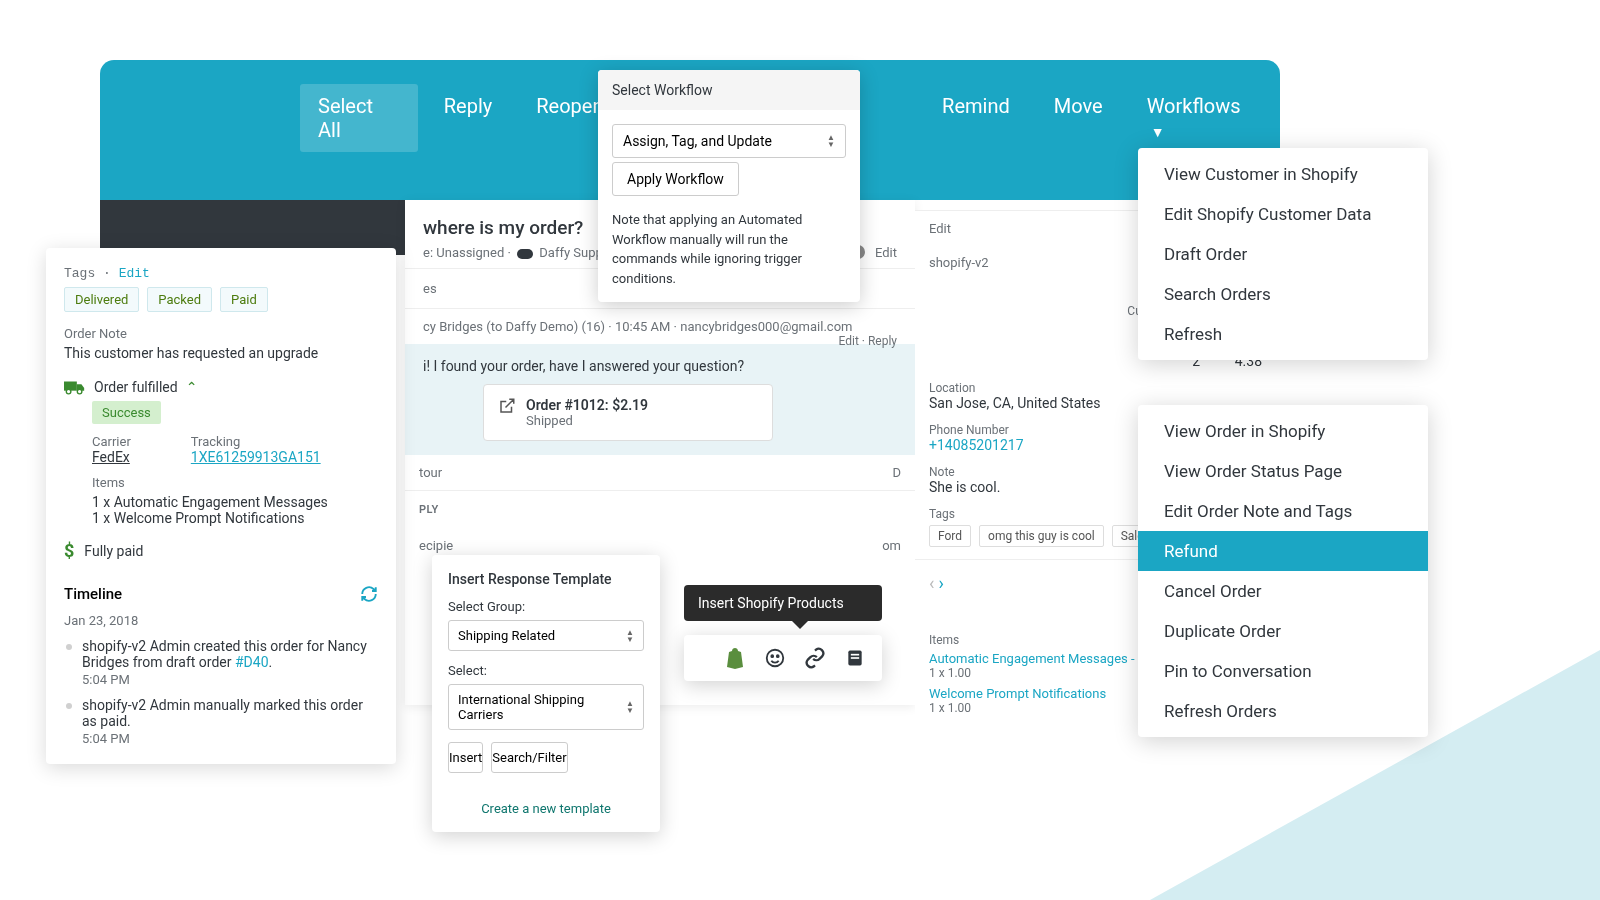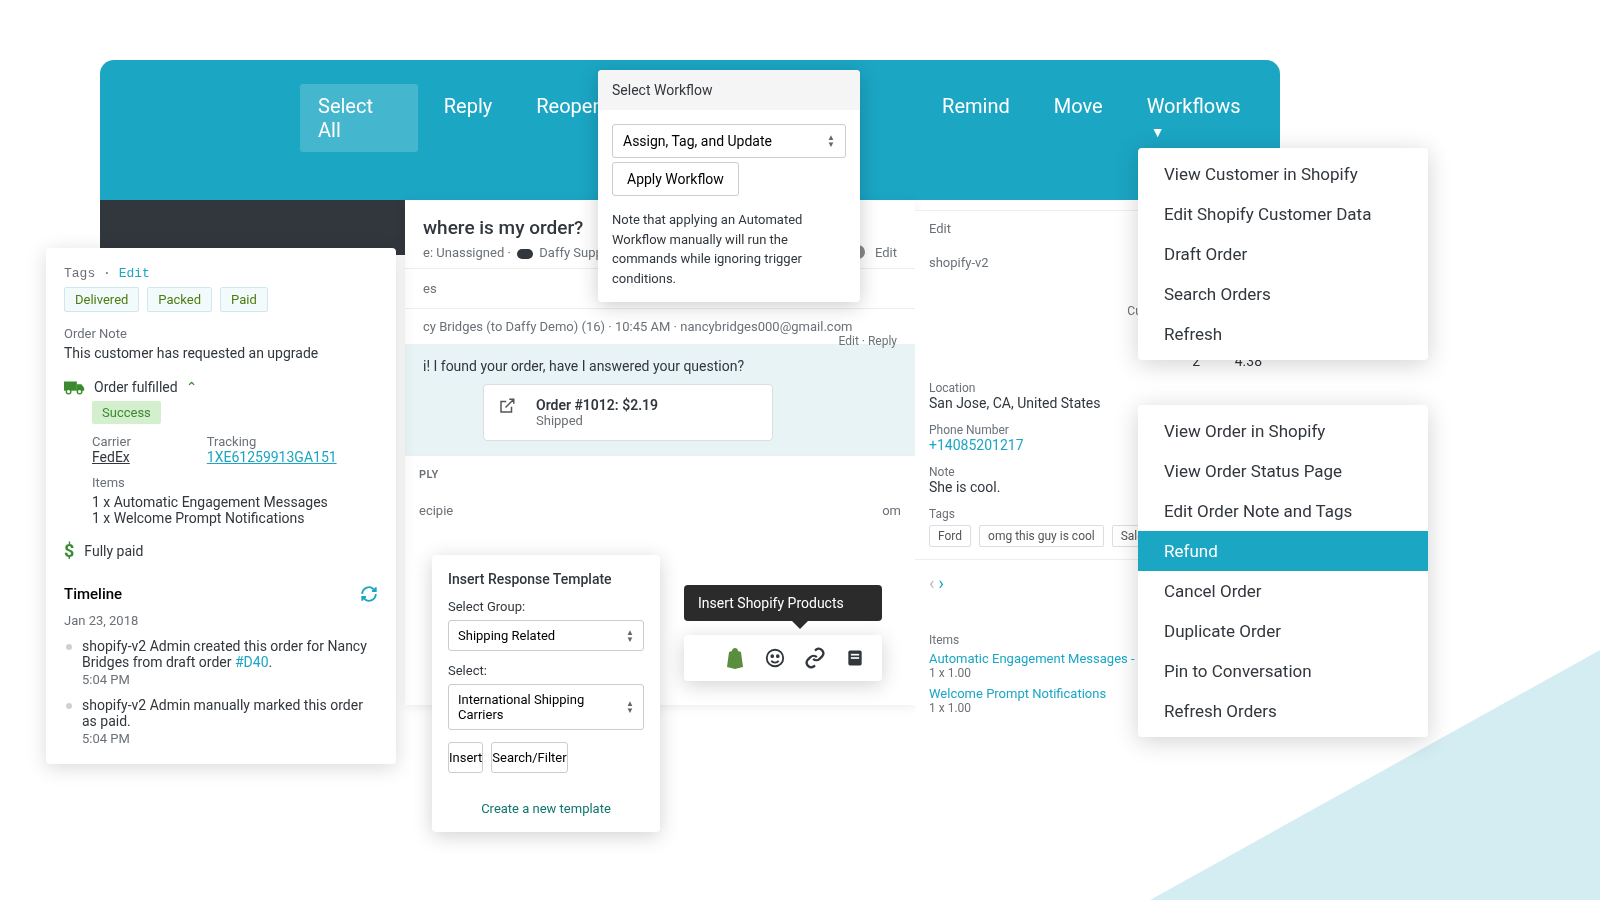--- a/index.html
+++ b/index.html
@@ -14,39 +14,39 @@
 .conv-area { position: absolute; top: 200px; left: 405px; width: 510px; height: 505px; background: #fff; box-shadow: 0 2px 10px rgba(0,0,0,0.08); }
 .conv-head { padding: 16px 18px 8px; }
 .conv-title { font-size: 19px; color: #31373d; font-weight: 500; }
 .conv-sub { font-size: 13px; color: #6b7177; margin-top: 6px; }
 .conv-sub .edit { float: right; color: #6b7177; }
 .cloud-icon { display: inline-block; width: 16px; height: 10px; background: #31373d; border-radius: 5px; vertical-align: middle; margin: 0 3px; }
 .conv-row { padding: 12px 18px; font-size: 13px; color: #6b7177; border-top: 1px solid #eee; }
 .conv-msg-meta { padding: 10px 18px; font-size: 13px; color: #6b7177; border-top: 1px solid #eee; }
 .conv-msg-meta .actions { float: right; color: #6b7177; font-size: 12px; }
 .conv-bubble { background: #e8f3f6; padding: 14px 18px; font-size: 14px; color: #31373d; }
-.order-card { background: #fff; border: 1px solid #ddd; border-radius: 4px; padding: 12px 14px; margin-top: 10px; margin-left: 60px; width: 290px; display: flex; gap: 20px; align-items: flex-start; }
+.order-card { background: #fff; border: 1px solid #ddd; border-radius: 4px; padding: 12px 14px; margin-top: 10px; margin-left: 60px; width: 290px; display: flex; gap: 10px; align-items: flex-start; }
 .link-out { width: 18px; height: 18px; display: inline-block; }
 .order-card .title { font-weight: 600; font-size: 14px; }
 .order-card .status { font-size: 13px; color: #6b7177; }
 .conv-meta2 { padding: 10px 14px; font-size: 13px; color: #6b7177; }
 .conv-meta2 .actions { float: right; }
 .conv-bottom { border-top: 1px solid #eee; padding: 12px 14px; font-size: 11px; color: #6b7177; font-weight: 600; letter-spacing: 0.5px; }
 .conv-bottom2 { padding: 10px 14px; font-size: 13px; color: #6b7177; }
 
 .sidebar-left { position: absolute; top: 248px; left: 46px; width: 350px; background: #fff; box-shadow: 0 4px 20px rgba(0,0,0,0.15); border-radius: 4px; padding: 18px; }
 .sl-tags-label { font-size: 13px; color: #6b7177; font-family: Liberation Mono, monospace; }
 .sl-tags-label .edit { color: #1ba6c4; }
 .tag-pill { display: inline-block; border: 1px solid #cfe8ed; background: #f3fafc; font-size: 13px; padding: 4px 10px; margin: 6px 4px 0 0; border-radius: 2px; color: #4d7c0f; }
 .sl-sub { font-size: 13px; color: #6b7177; margin-top: 14px; }
 .sl-text { font-size: 14px; color: #31373d; margin-top: 4px; }
 .ful-row { display: flex; align-items: center; gap: 8px; margin-top: 18px; }
 .truck-icon { width: 22px; height: 16px; display: inline-block; }
 .success-pill { display: inline-block; background: #d4efce; color: #3a8a2f; font-size: 13px; padding: 4px 10px; border-radius: 2px; margin-left: 28px; margin-top: 6px; }
-.tw-col { margin-left: 28px; margin-top: 10px; display: flex; gap: 76px; }
+.tw-col { margin-left: 28px; margin-top: 10px; display: flex; gap: 60px; }
 .tw-col .lbl { font-size: 13px; color: #6b7177; }
 .tw-col .val { font-size: 14px; color: #31373d; text-decoration: underline; }
 .tw-col .link { color: #1ba6c4; }
 .items-block { margin-left: 28px; margin-top: 10px; }
 .paid-row { display: flex; align-items: center; gap: 10px; margin-top: 14px; }
 .dollar-icon { color: #3a8a2f; font-size: 18px; font-weight: bold; }
 .timeline-head { display: flex; justify-content: space-between; align-items: center; margin-top: 24px; }
 .timeline-head .title { font-size: 15px; font-weight: 500; }
 .refresh-icon { width: 18px; height: 18px; display: inline-block; }
 .tl-date { font-size: 13px; color: #6b7177; margin-top: 10px; }
@@ -153,20 +153,21 @@
         <svg viewBox="0 0 24 24" width="18" height="18" fill="none" stroke="#555" stroke-width="2">
             <path d="M15 3h6v6M10 14L21 3M18 13v7H4V6h7"></path>
           </svg>
       </span>
       <div>
         <div class="title">Order #1012: $2.19</div>
         <div class="status">Shipped</div>
       </div>
     </div>
   </div>
+  <div class="conv-meta2"><span>tour</span><span class="actions">D</span></div>
   <div class="conv-bottom">PLY</div>
   <div class="conv-bottom2"><span>ecipie</span><span style="float:right">om</span></div>
 </div>
 
 <div class="sidebar-left">
   <div class="sl-tags-label"><span>Tags</span> · <span class="edit">Edit</span></div>
   <div>
     <span class="tag-pill">Delivered</span>
     <span class="tag-pill">Packed</span>
     <span class="tag-pill">Paid</span>

